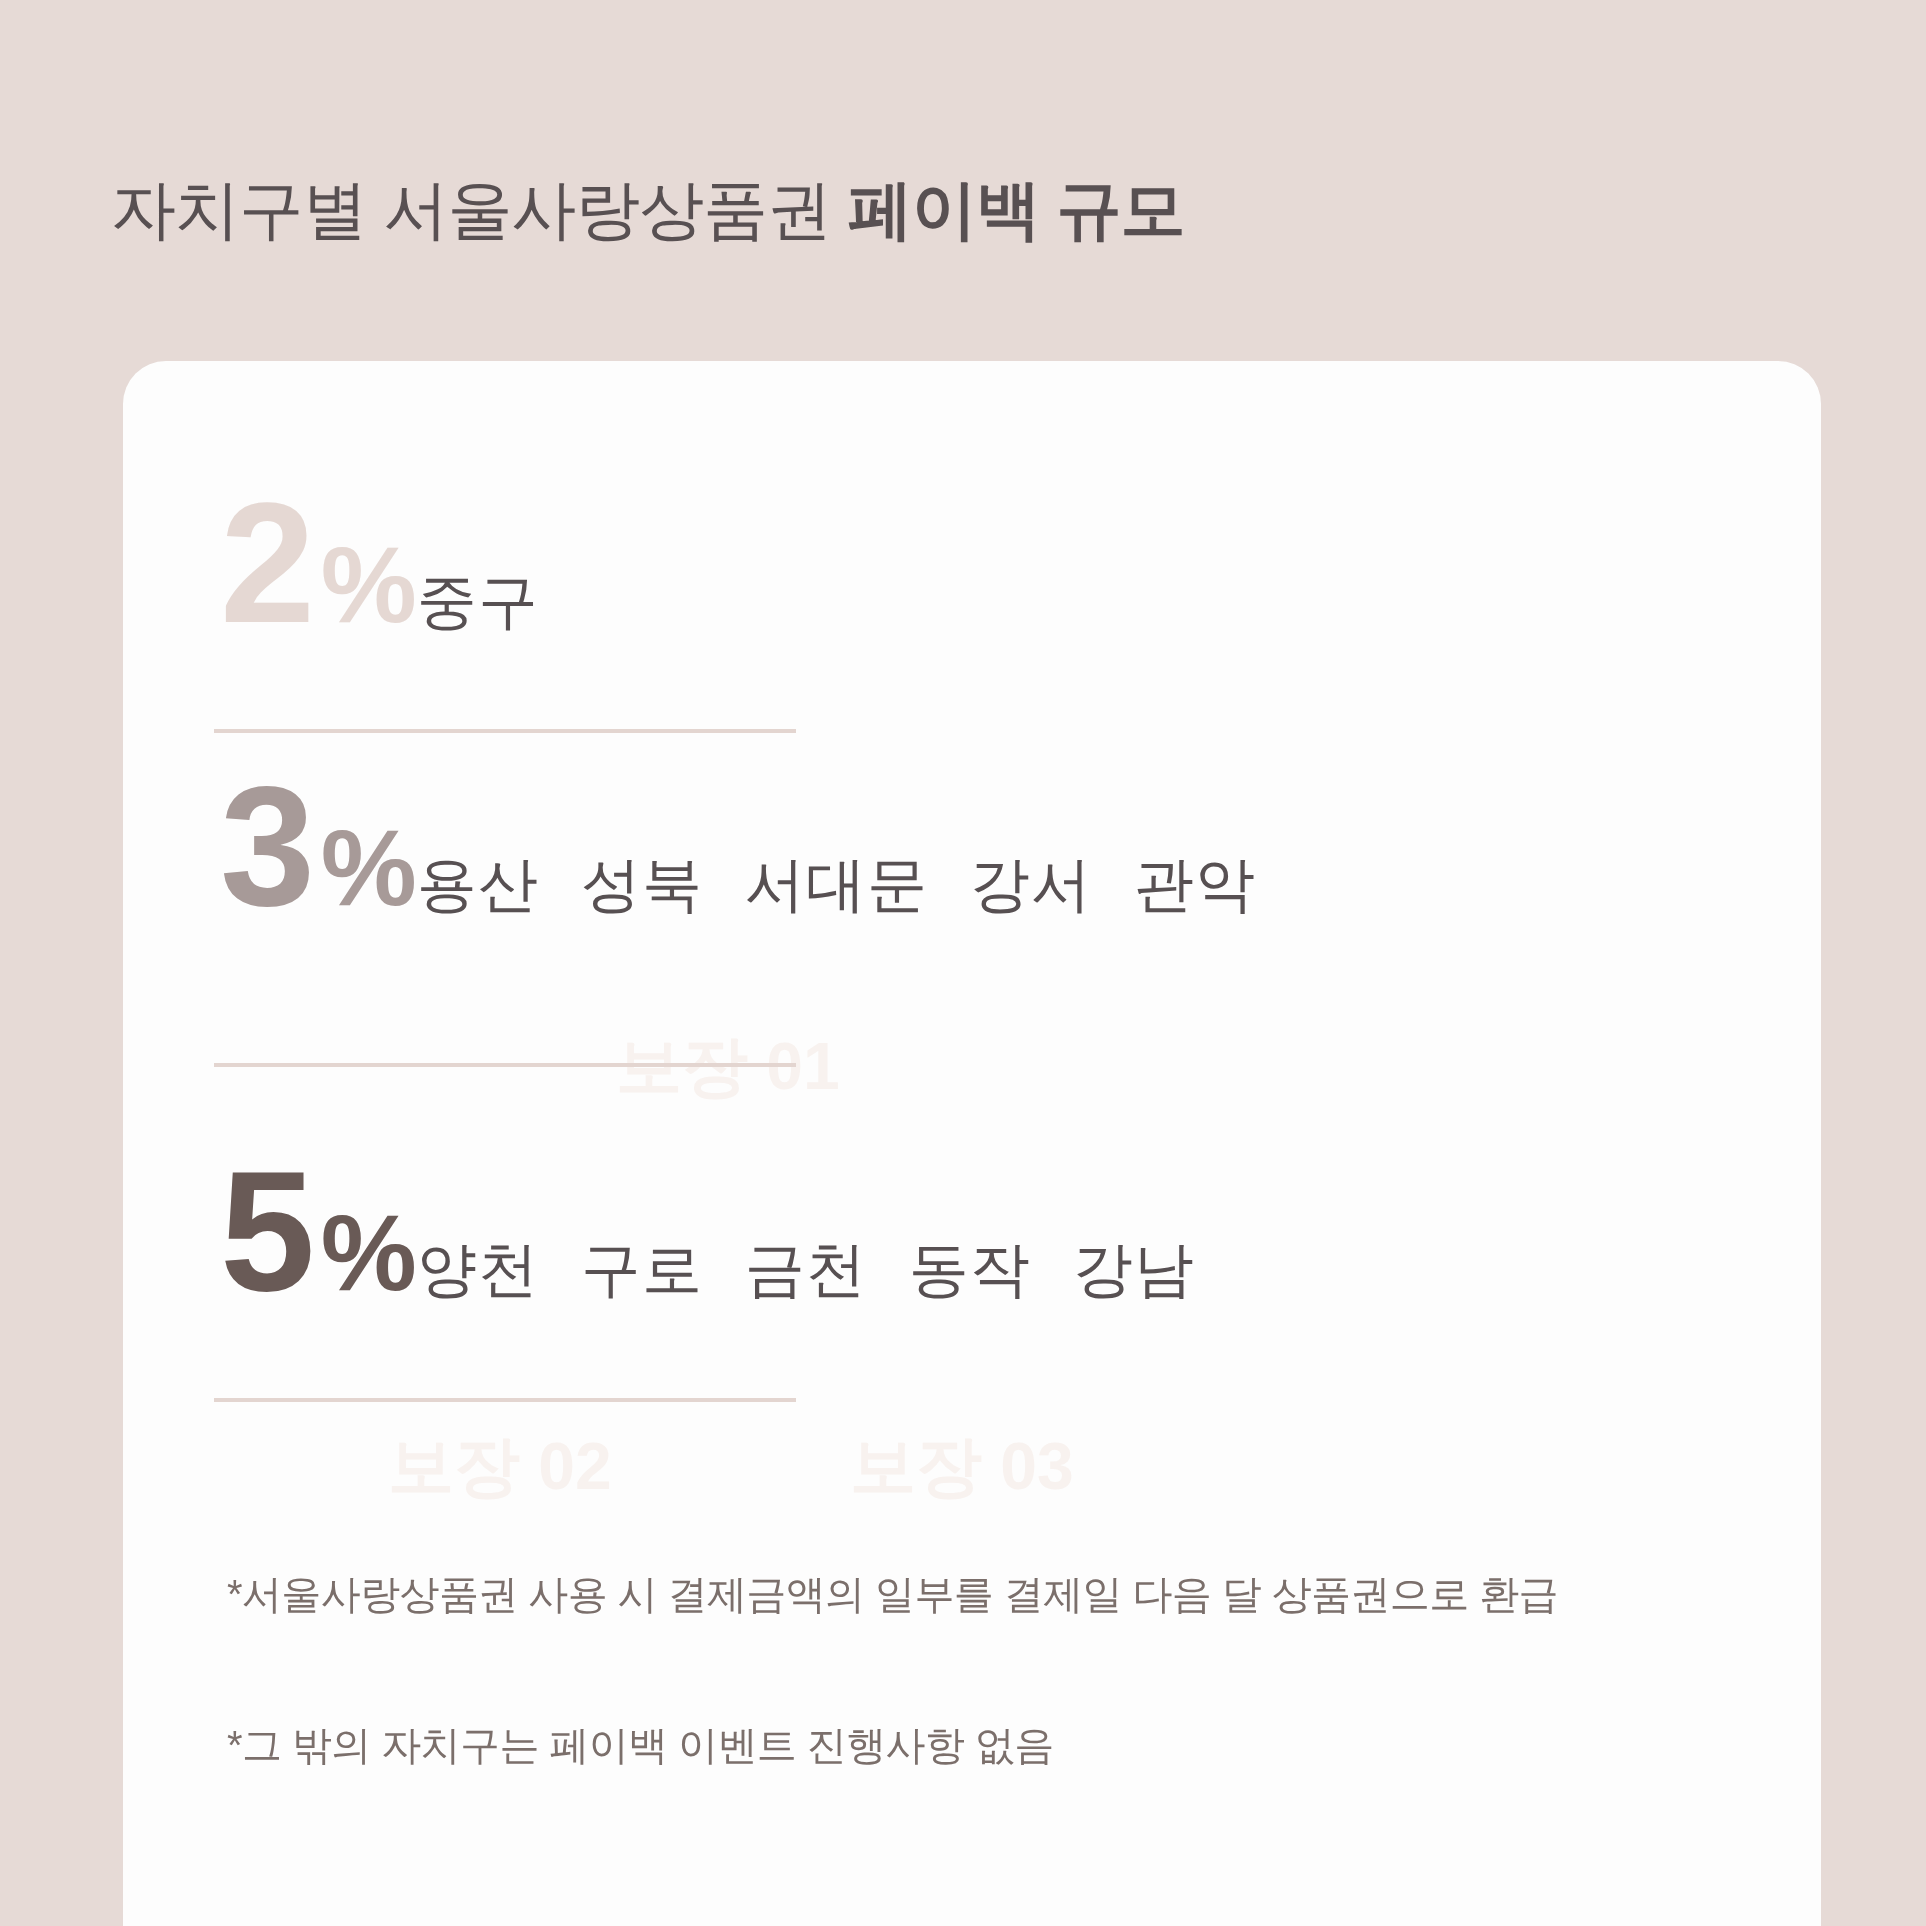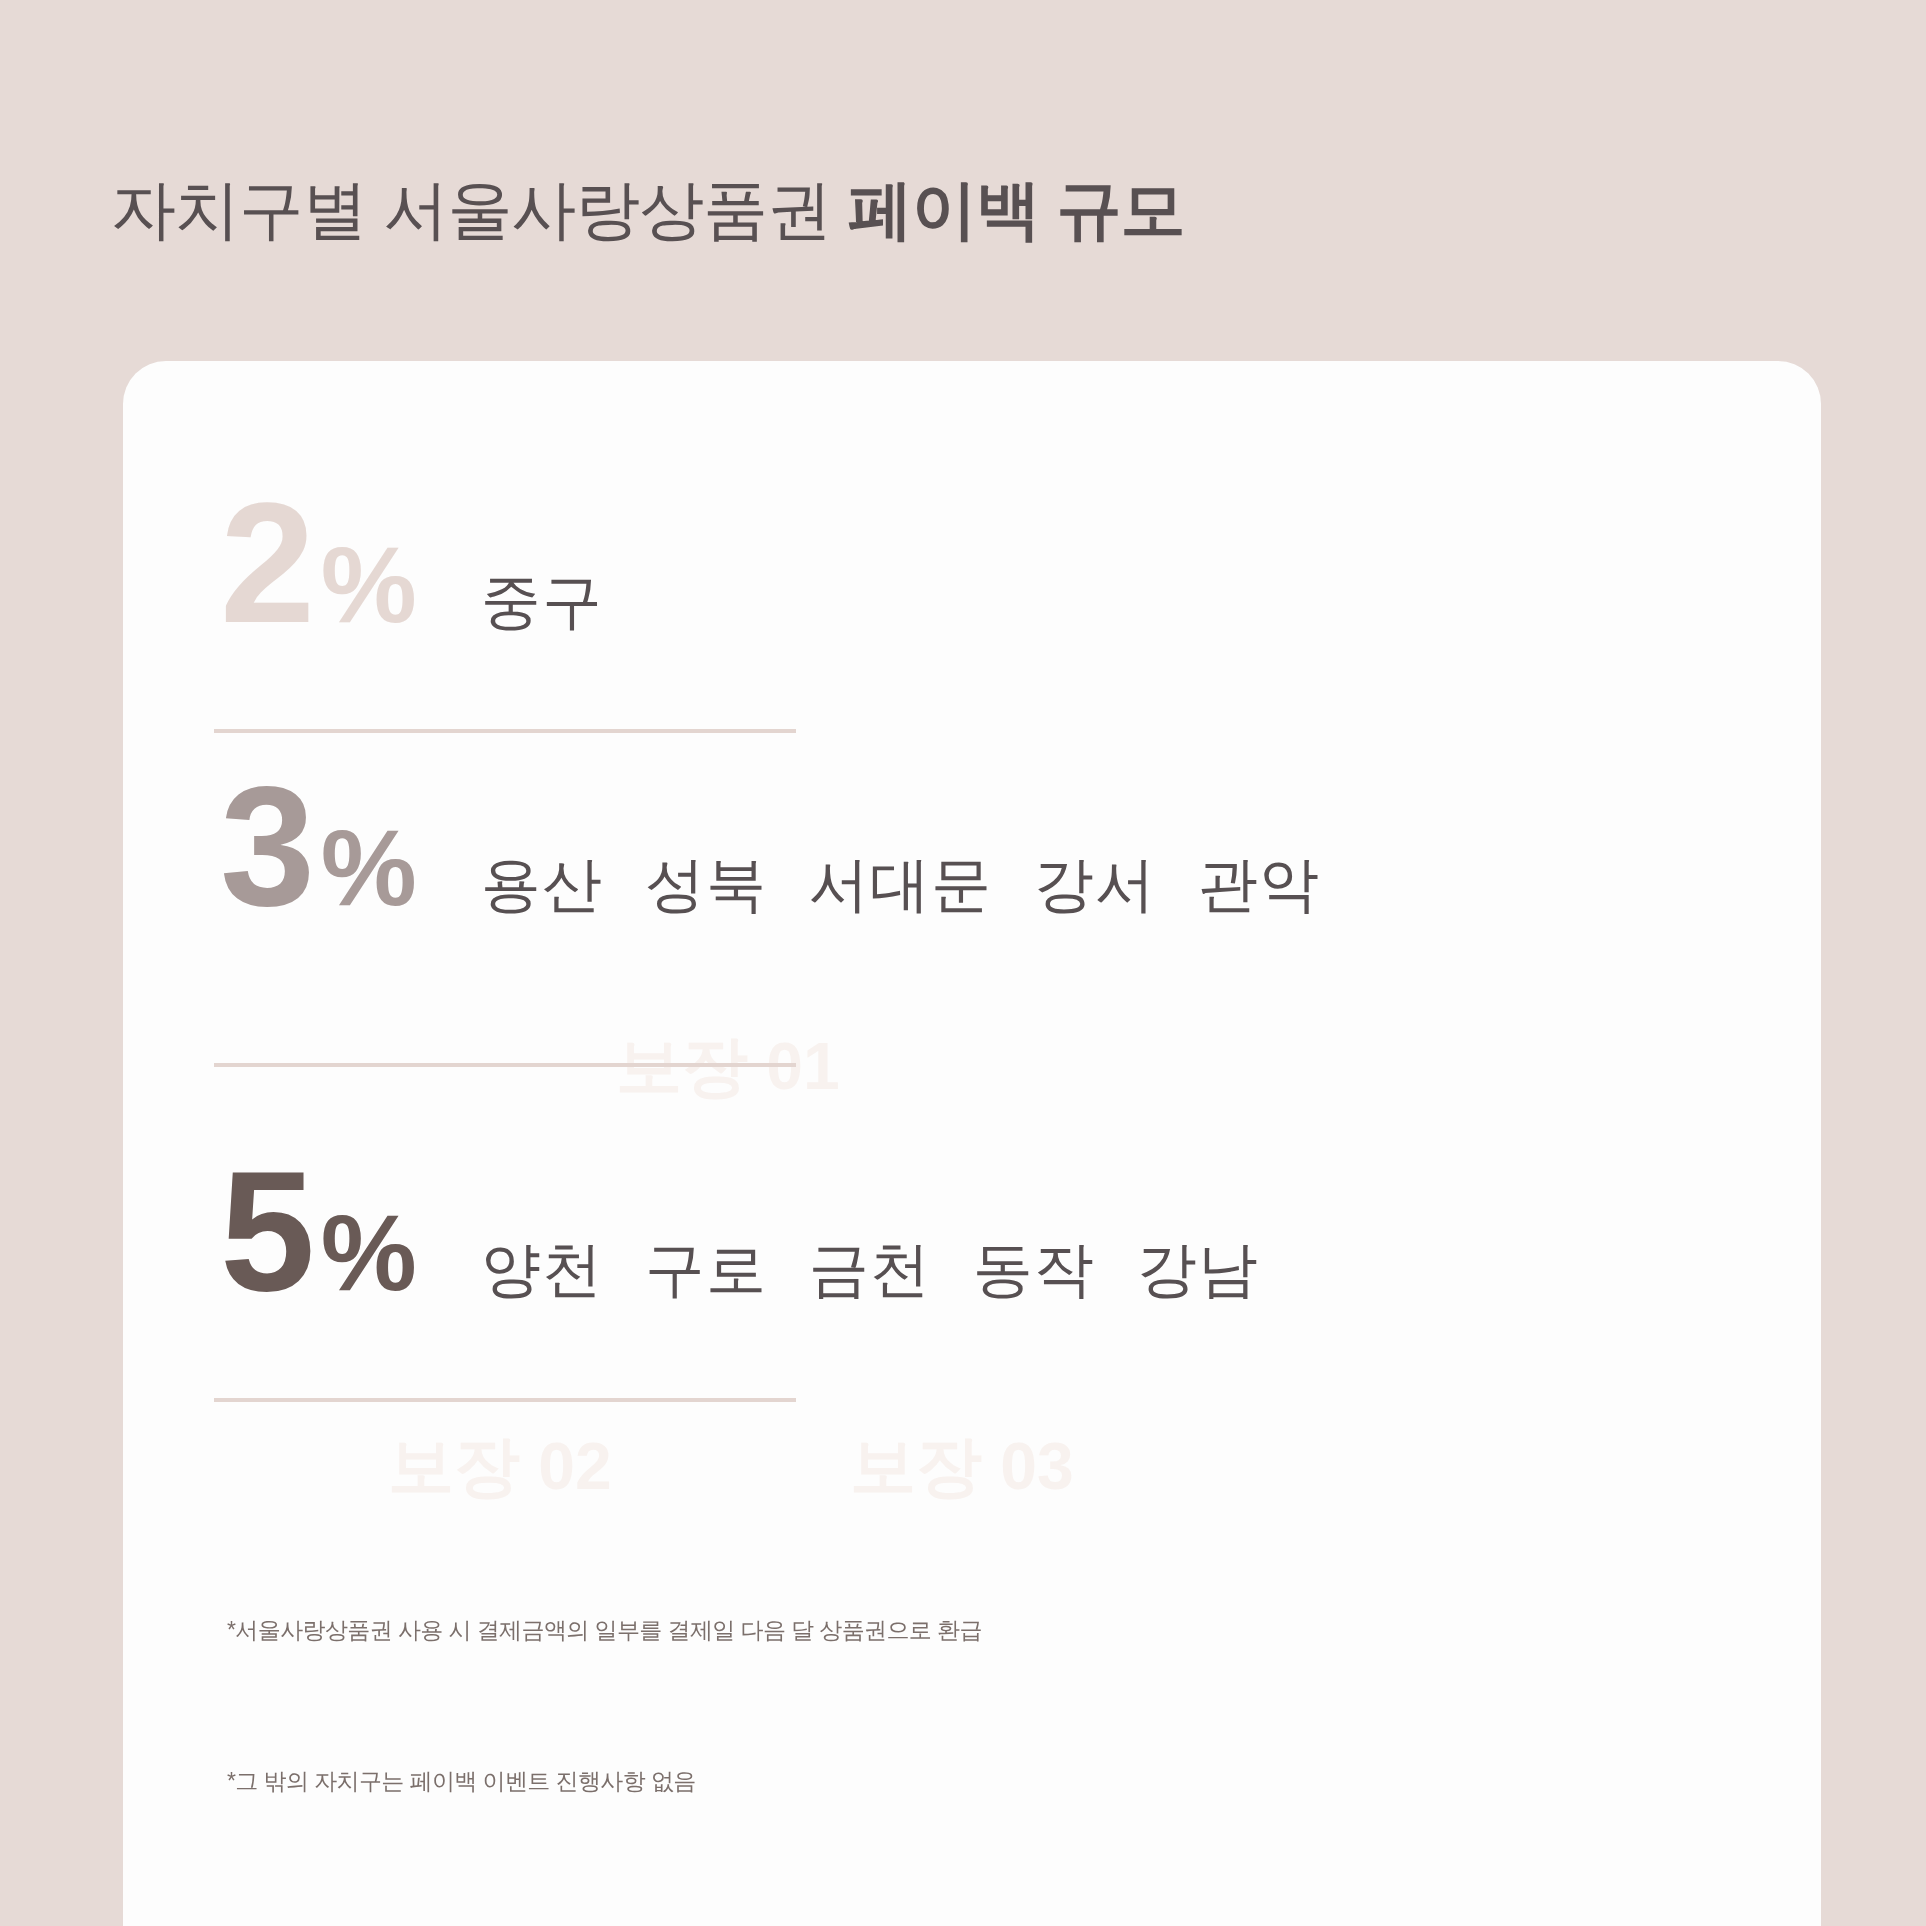--- a/index.html
+++ b/index.html
@@ -42,47 +42,45 @@
   .row .pct-sign{
     font-size:108px;
     font-weight:700;
     margin-left:5.7px;
     vertical-align:baseline;
   }
   .row .districts{
     font-size:60px;
     font-weight:400;
     color:#575052;
-    margin-left:64px;
     word-spacing:24px;
     letter-spacing:1.1px;
     vertical-align:baseline;
   }
   .divider{
     position:absolute;
     left:214px;
     width:582px;height:4px;
     background:#e3d5d0;
   }
   .watermark{
     position:absolute;
     font-size:66px;
     font-weight:700;
     color:#f8f2ef;
     white-space:nowrap;
   }
   .footnote{
     position:absolute;
     left:227px;
-    font-size:23px;
+    font-size:40px;
     font-weight:400;
     letter-spacing:-0.6px;
     color:#7b6f6b;
     white-space:nowrap;
-    margin-top:48px;
   }
 </style>
 </head>
 <body>
 
 <div class="page-title">
   <span class="t-normal">자치구별 서울사랑상품권 </span><span class="t-bold">페이백 규모</span>
 </div>
 
 <div class="card"></div>

